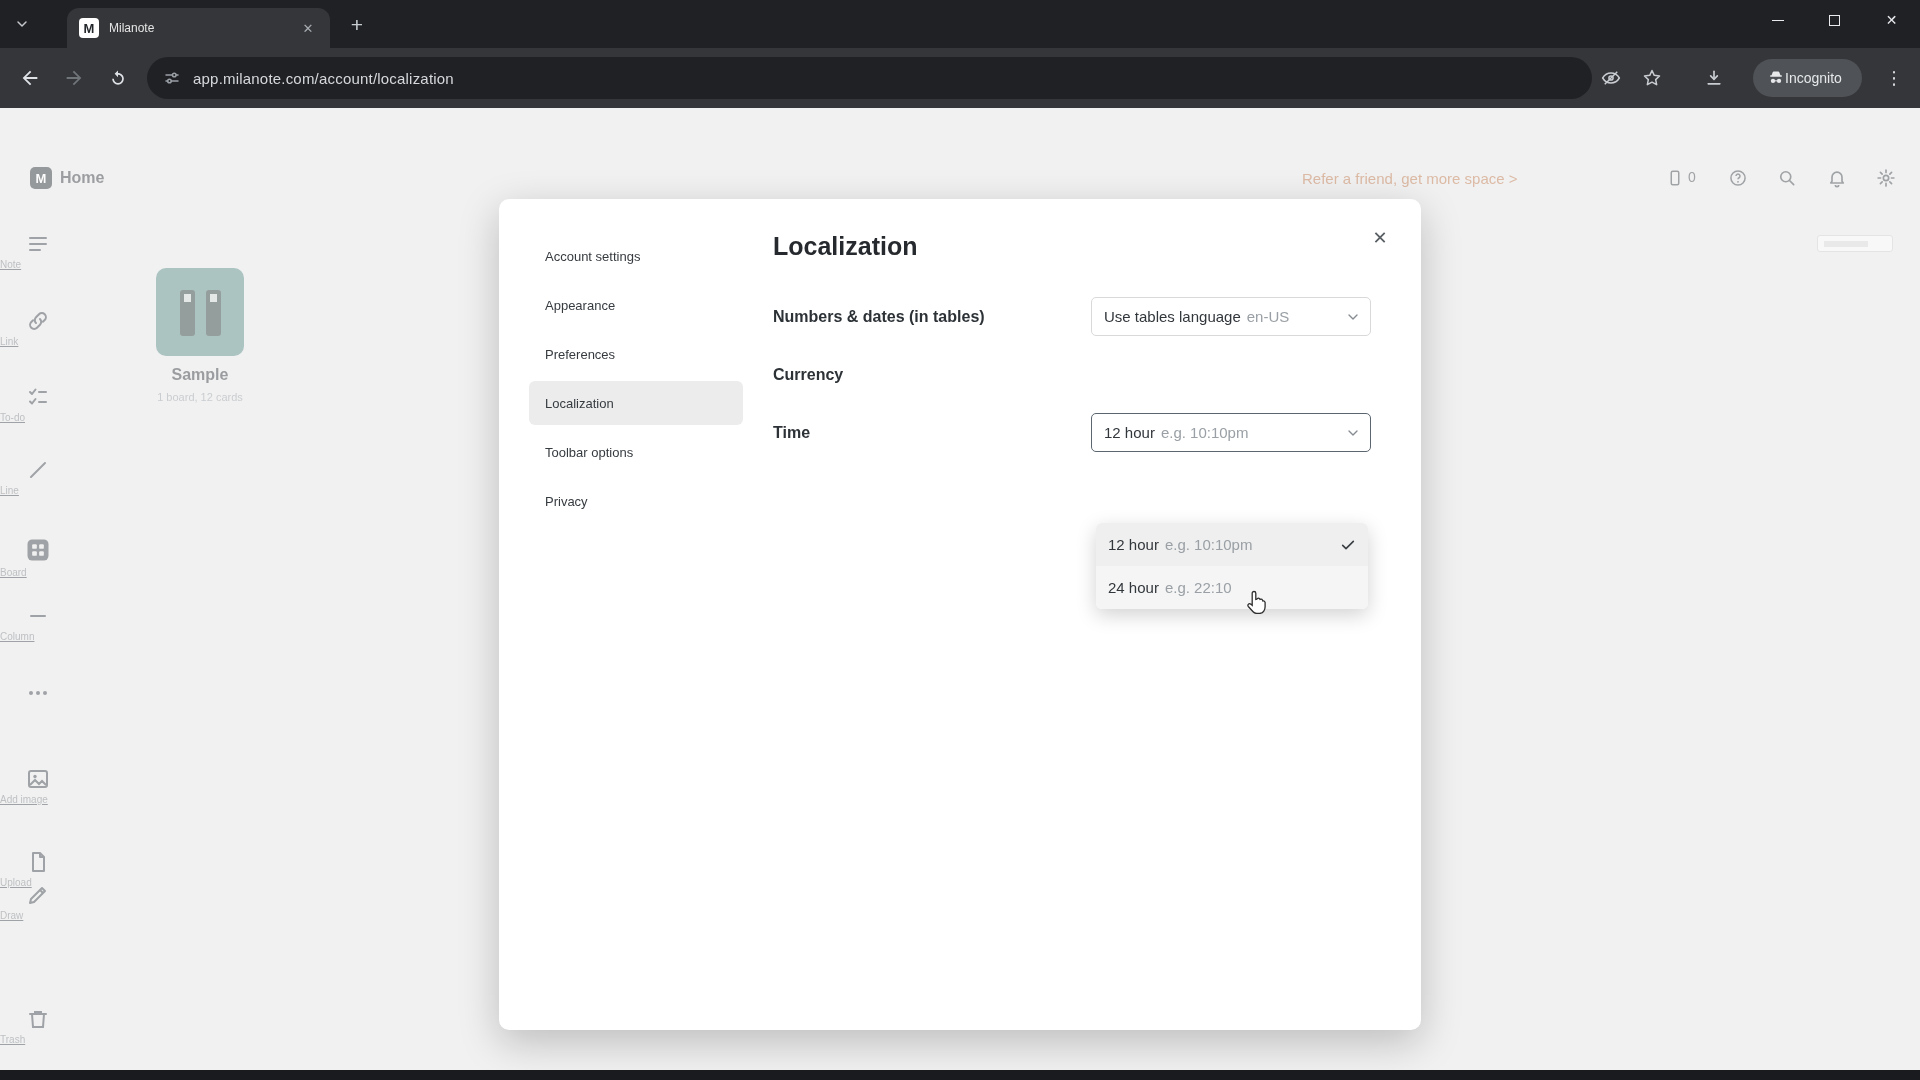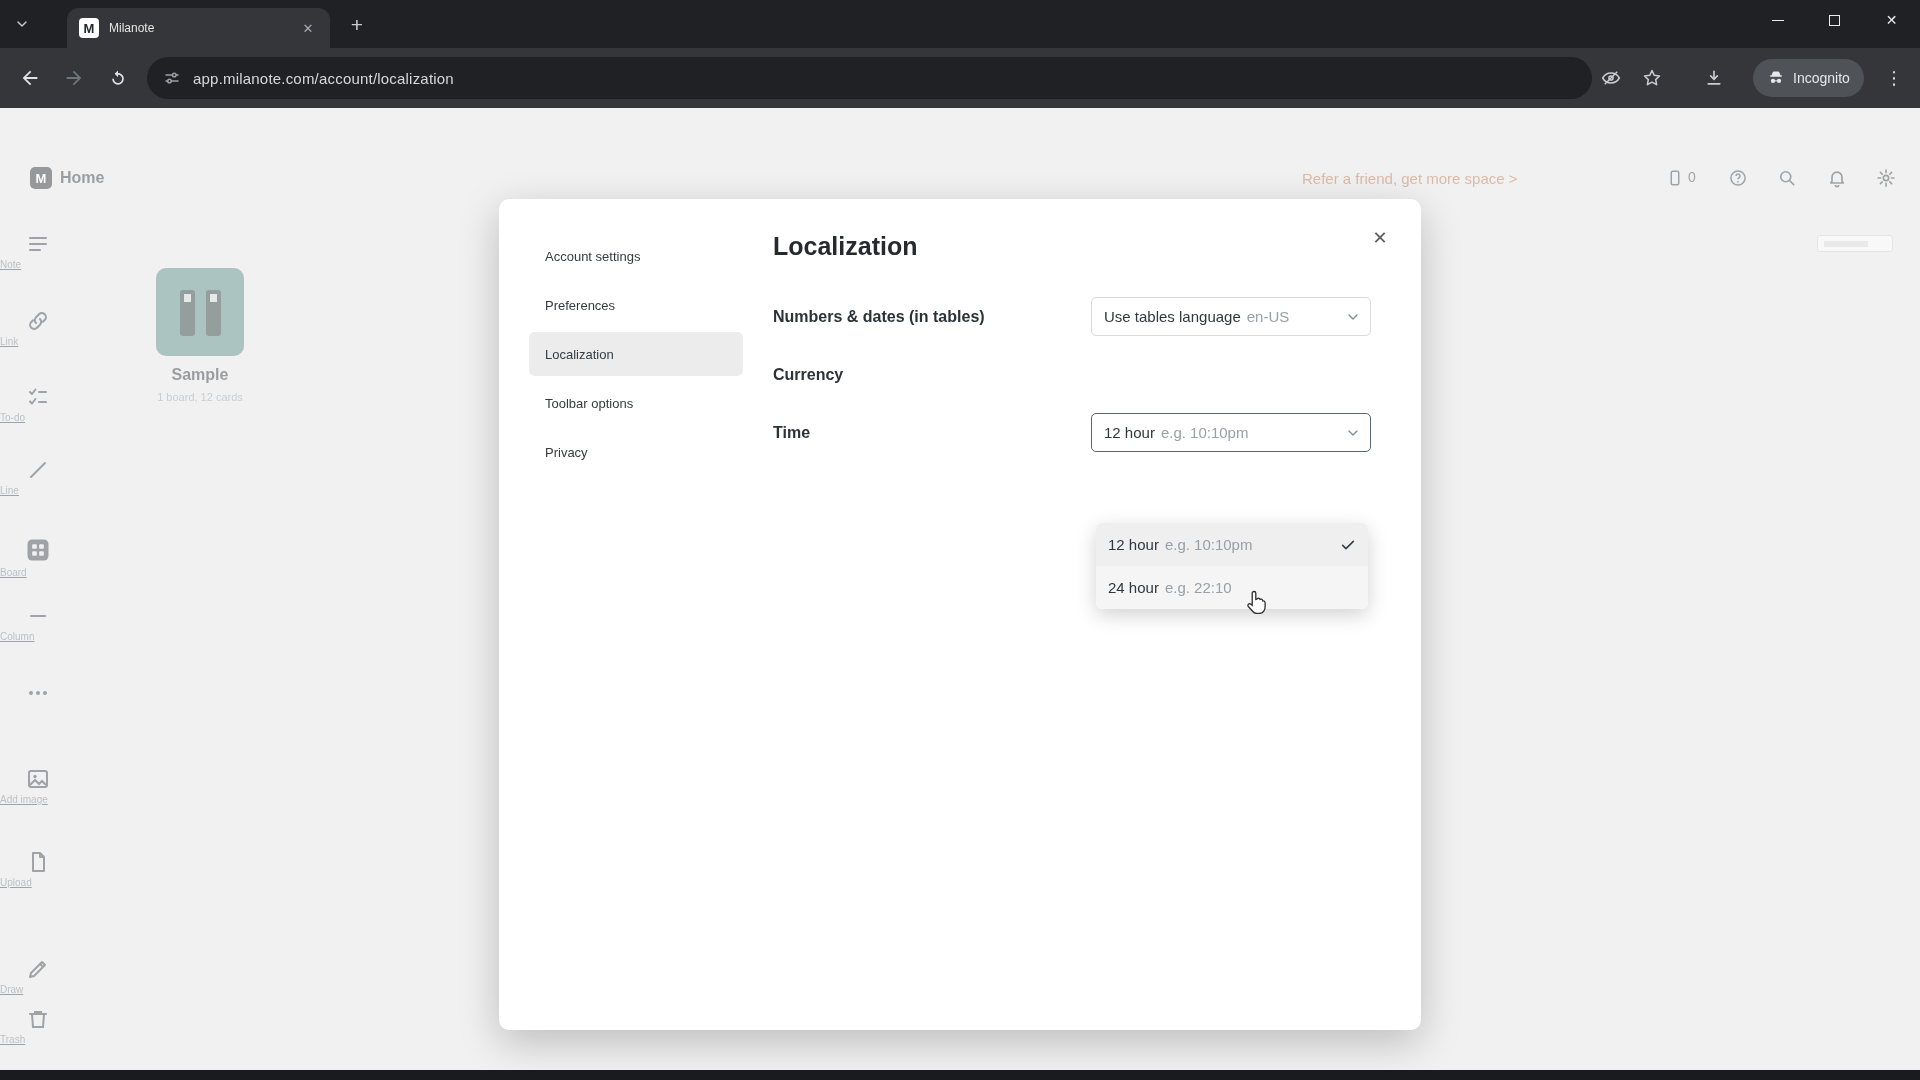--- a/index.html
+++ b/index.html
@@ -30,21 +30,21 @@
   .nav-btn { position:absolute; top:12px; width:36px; height:36px; border-radius:50%;
     display:flex; align-items:center; justify-content:center; color:#dfe3e7; }
   .nav-btn.disabled { color:#70757a; }
   .omnibox { position:absolute; left:147px; top:9px; width:1445px; height:42px; background:#202124;
     border-radius:21px; display:flex; align-items:center; padding:0 16px; }
   .omnibox .url { margin-left:12px; font-size:15px; color:#d5d8dc; letter-spacing:.2px; }
   .tune { color:#9aa0a6; display:flex; }
   .after-box { position:absolute; top:13px; width:34px; height:34px; display:flex; align-items:center;
     justify-content:center; color:#c9cdd2; border-radius:50%; }
   .incognito-chip { position:absolute; left:1753px; top:11px; height:38px; min-width:109px;
-    background:#4f5256; border-radius:19px; display:flex; align-items:center; gap:8px;
+    background:#4f5256; border-radius:19px; display:flex; align-items:center; gap:0;
     padding:0 14px; color:#e6e8ea; font-size:14px; }
   .menu-dots { position:absolute; left:1878px; top:13px; width:32px; height:34px; color:#dfe3e7;
     font-size:18px; display:flex; align-items:center; justify-content:center; }
 
   
   .page { position:absolute; top:108px; left:0; width:1920px; height:962px; background:#e8e8e8; overflow:hidden; }
   .appbar-logo { position:absolute; left:30px; top:59px; width:22px; height:22px; border-radius:5px;
     background:#33383d; color:#fff; font-size:13px; font-weight:700; display:flex; align-items:center; justify-content:center; }
   .home-label { position:absolute; left:60px; top:61px; font-size:16px; font-weight:600; color:#3c4146; }
   .refer-link { position:absolute; left:1302px; top:62px; font-size:15px; color:#bf7a4f; }
@@ -340,21 +340,21 @@
       <span class="t-icon">
           <svg width="24" height="24" viewBox="0 0 24 24">
             <g fill="none" stroke="currentColor" stroke-width="2" stroke-linejoin="round">
               <path d="M7 3h7l4 4v14H7z"></path>
               <path d="M14 3v4h4"></path>
             </g>
           </svg>
         </span>
       <span class="t-label">Upload</span>
     </div>
-    <div class="tool" style="top:849px">
+    <div class="tool" style="top:775px">
       <span class="t-icon">
           <svg width="24" height="24" viewBox="0 0 24 24">
             <g fill="none" stroke="currentColor" stroke-width="2" stroke-linejoin="round">
               <path d="M4 20l1-4L16 5l3 3L8 19z"></path>
               <path d="M14 7l3 3"></path>
             </g>
           </svg>
         </span>
       <span class="t-label">Draw</span>
     </div>
@@ -380,20 +380,21 @@
 
     <div class="faded-btn"></div>
 
     <div class="dim"></div>
 
     <div class="modal">
       <div class="modal-close">✕</div>
 
       <ul class="modal-nav">
         <li>Account settings</li>
+        <li>Appearance</li>
         <li>Preferences</li>
         <li class="selected">Localization</li>
         <li>Toolbar options</li>
         <li>Privacy</li>
       </ul>
 
       <div class="modal-title">Localization</div>
 
       <div class="form">
 

